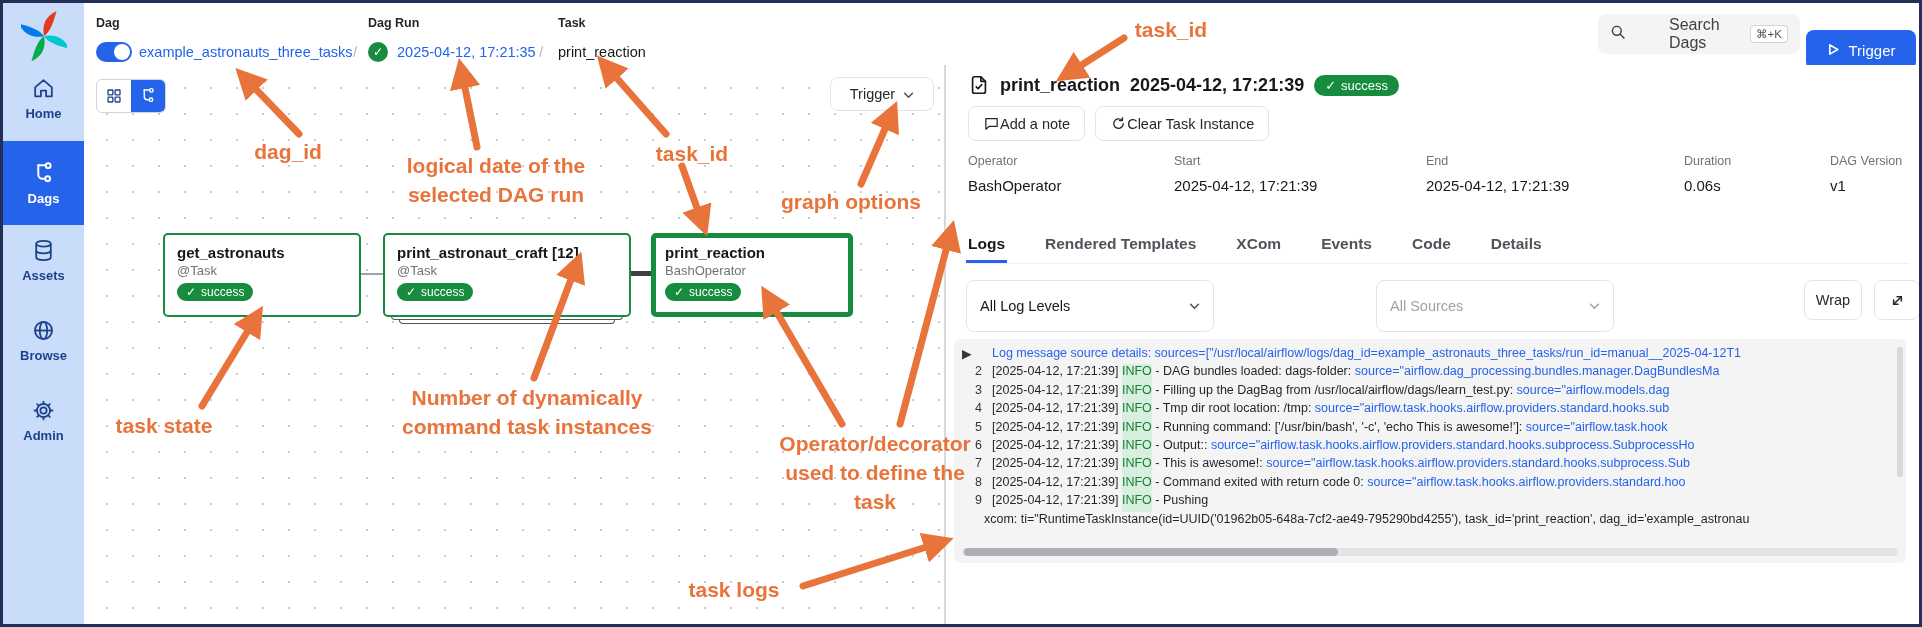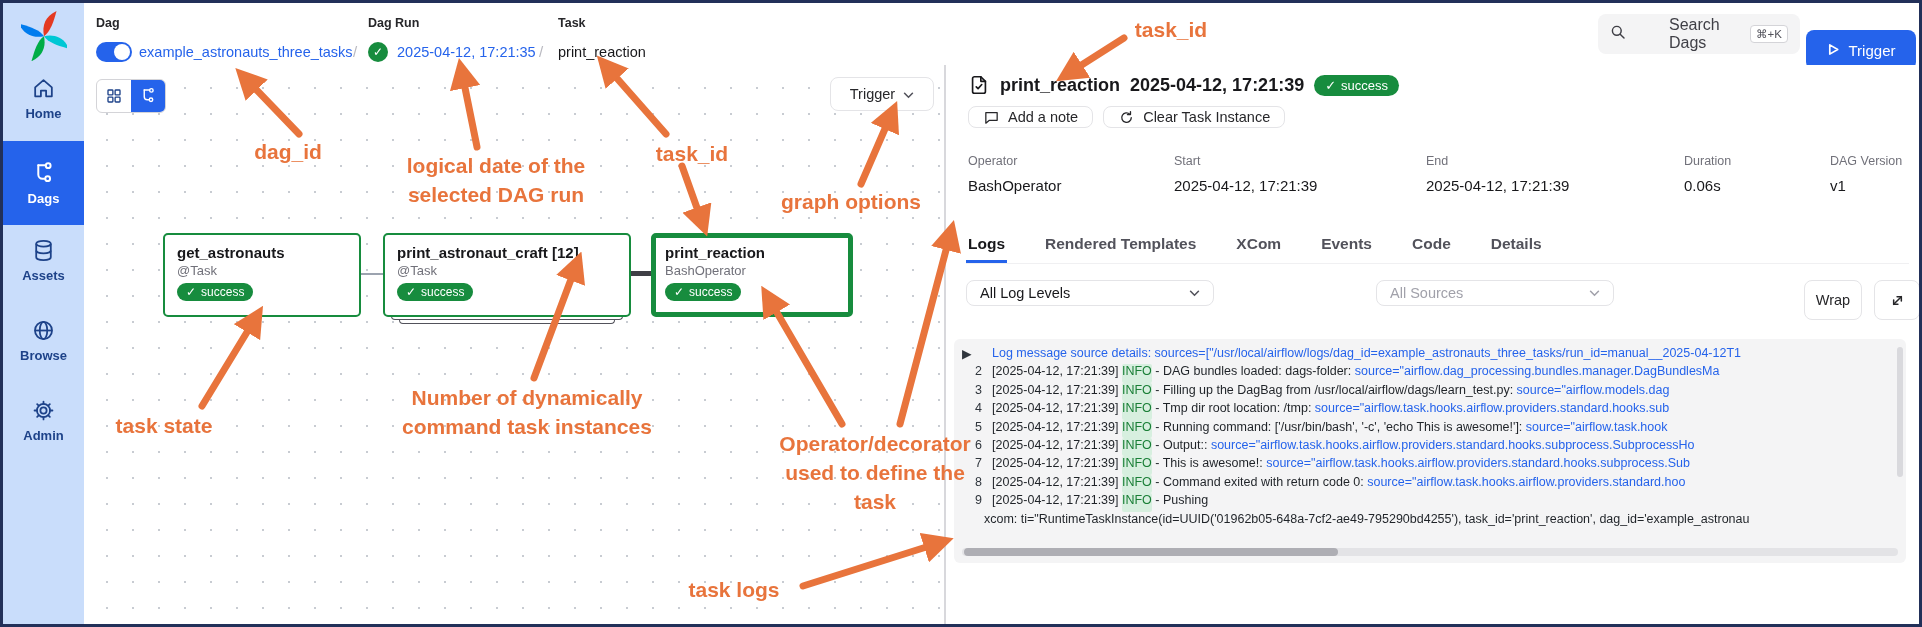--- a/index.html
+++ b/index.html
@@ -65,32 +65,32 @@
               border-radius:0 0 4px 4px; z-index:4; }
 
   
   .details { position:absolute; left:943px; top:62px; right:0; bottom:0; background:#fff; }
   .ti-header { position:absolute; left:22px; top:8px; display:flex; align-items:center; gap:10px; }
   .ti-icon svg { width:22px; height:24px; display:block; }
   .ti-title, .ti-date { font-size:18px; font-weight:bold; color:#18181b; }
   .badge { display:inline-flex; align-items:center; gap:5px; background:#178C3E; color:#fff;
            font-size:13px; border-radius:12px; padding:3px 11px; }
   .actions { position:absolute; left:22px; top:41px; display:flex; gap:10px; }
-  .act-btn { height:22px; background:#fff; border:1px solid #E4E4E7; border-radius:8px; display:flex;
-             align-items:center; gap:8px; padding:0 14px; font-size:14.5px; color:#27272a; cursor:pointer; }
+  .act-btn { height:35px; background:#fff; border:1px solid #E4E4E7; border-radius:8px; display:flex;
+             align-items:center; gap:0; padding:0 14px; font-size:14.5px; color:#27272a; cursor:pointer; }
   .act-btn svg { width:17px; height:17px; }
   .meta-col { position:absolute; top:89px; }
   .meta-label { font-size:12.5px; color:#71717a; }
   .meta-value { font-size:15px; color:#18181b; margin-top:9px; }
   .tabs { position:absolute; left:20px; top:170px; right:10px; display:flex; gap:36px;
           border-bottom:1px solid #f0f0f2; }
   .tab { font-size:15.5px; font-weight:bold; color:#52525B; padding:0 2px 10px 2px; cursor:pointer; }
   .tab.active { color:#18181b; box-shadow:inset 0 -3px 0 #2563EB; }
   .filter-row { position:absolute; left:20px; top:215px; right:12px; height:40px; }
-  .select { position:absolute; height:26px; border:1px solid #E4E4E7; border-radius:8px; background:#fff;
+  .select { position:absolute; height:52px; border:1px solid #E4E4E7; border-radius:8px; background:#fff;
             display:flex; align-items:center; justify-content:space-between; padding:0 13px;
             font-size:14.5px; cursor:pointer; }
   .wrap-btn { position:absolute; left:838px; width:58px; height:40px; border:1px solid #E4E4E7;
               border-radius:8px; background:#fff; font-size:14.5px; color:#27272a; cursor:pointer; }
   .expand-btn { position:absolute; left:908px; width:46px; height:40px; border:1px solid #E4E4E7;
                 border-radius:8px; background:#fff; display:flex; align-items:center; justify-content:center;
                 cursor:pointer; }
   .log { position:absolute; left:8px; top:274px; right:13px; height:224px; background:#F4F4F5;
          border-radius:6px; overflow:hidden; font-family:"DejaVu Sans Mono", monospace;
          font-size:12.5px; color:#1F2328; padding:7px 0 0 8px; }

